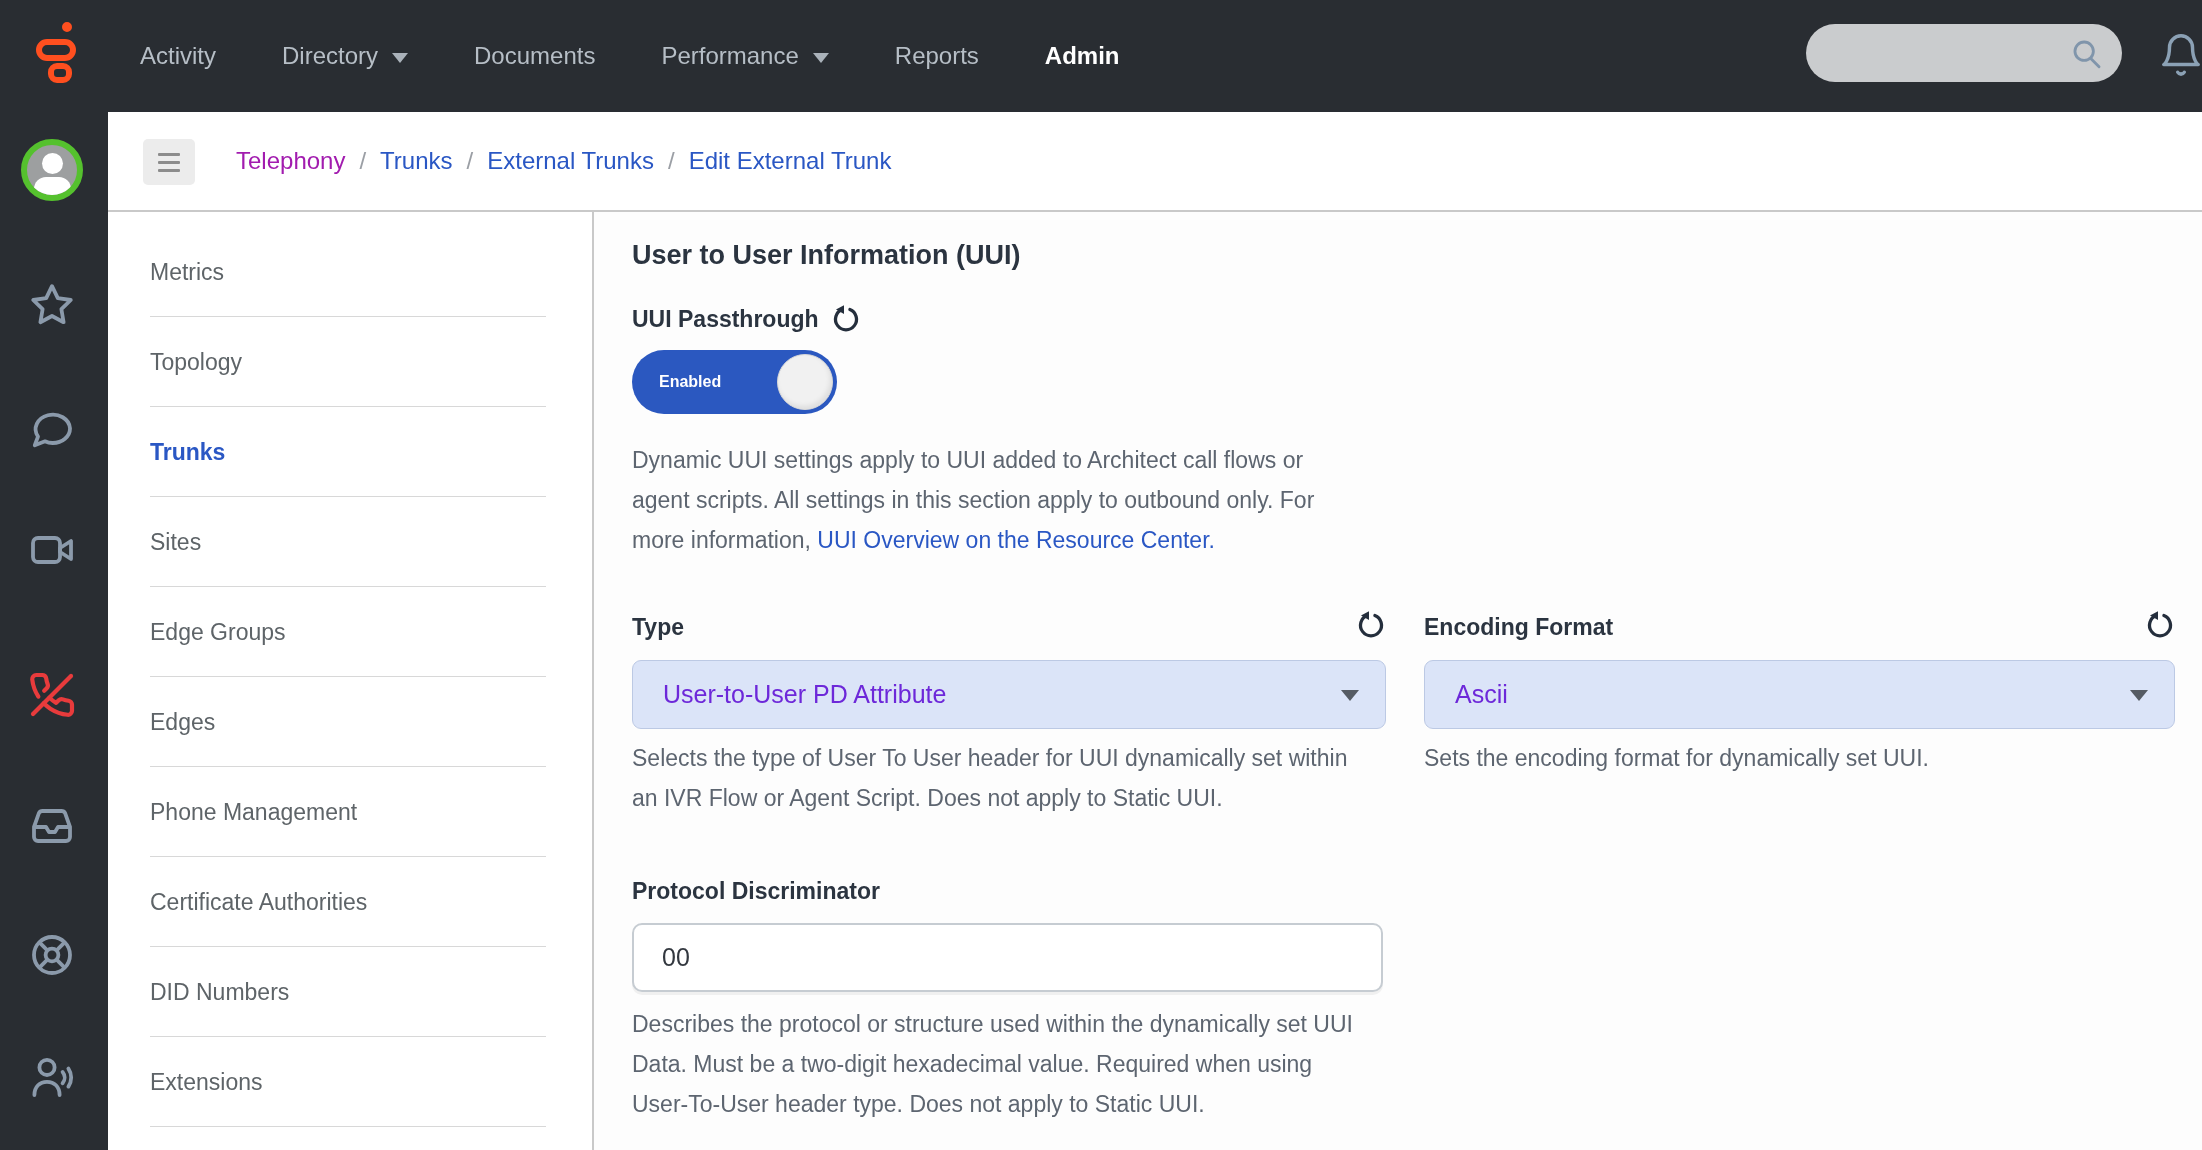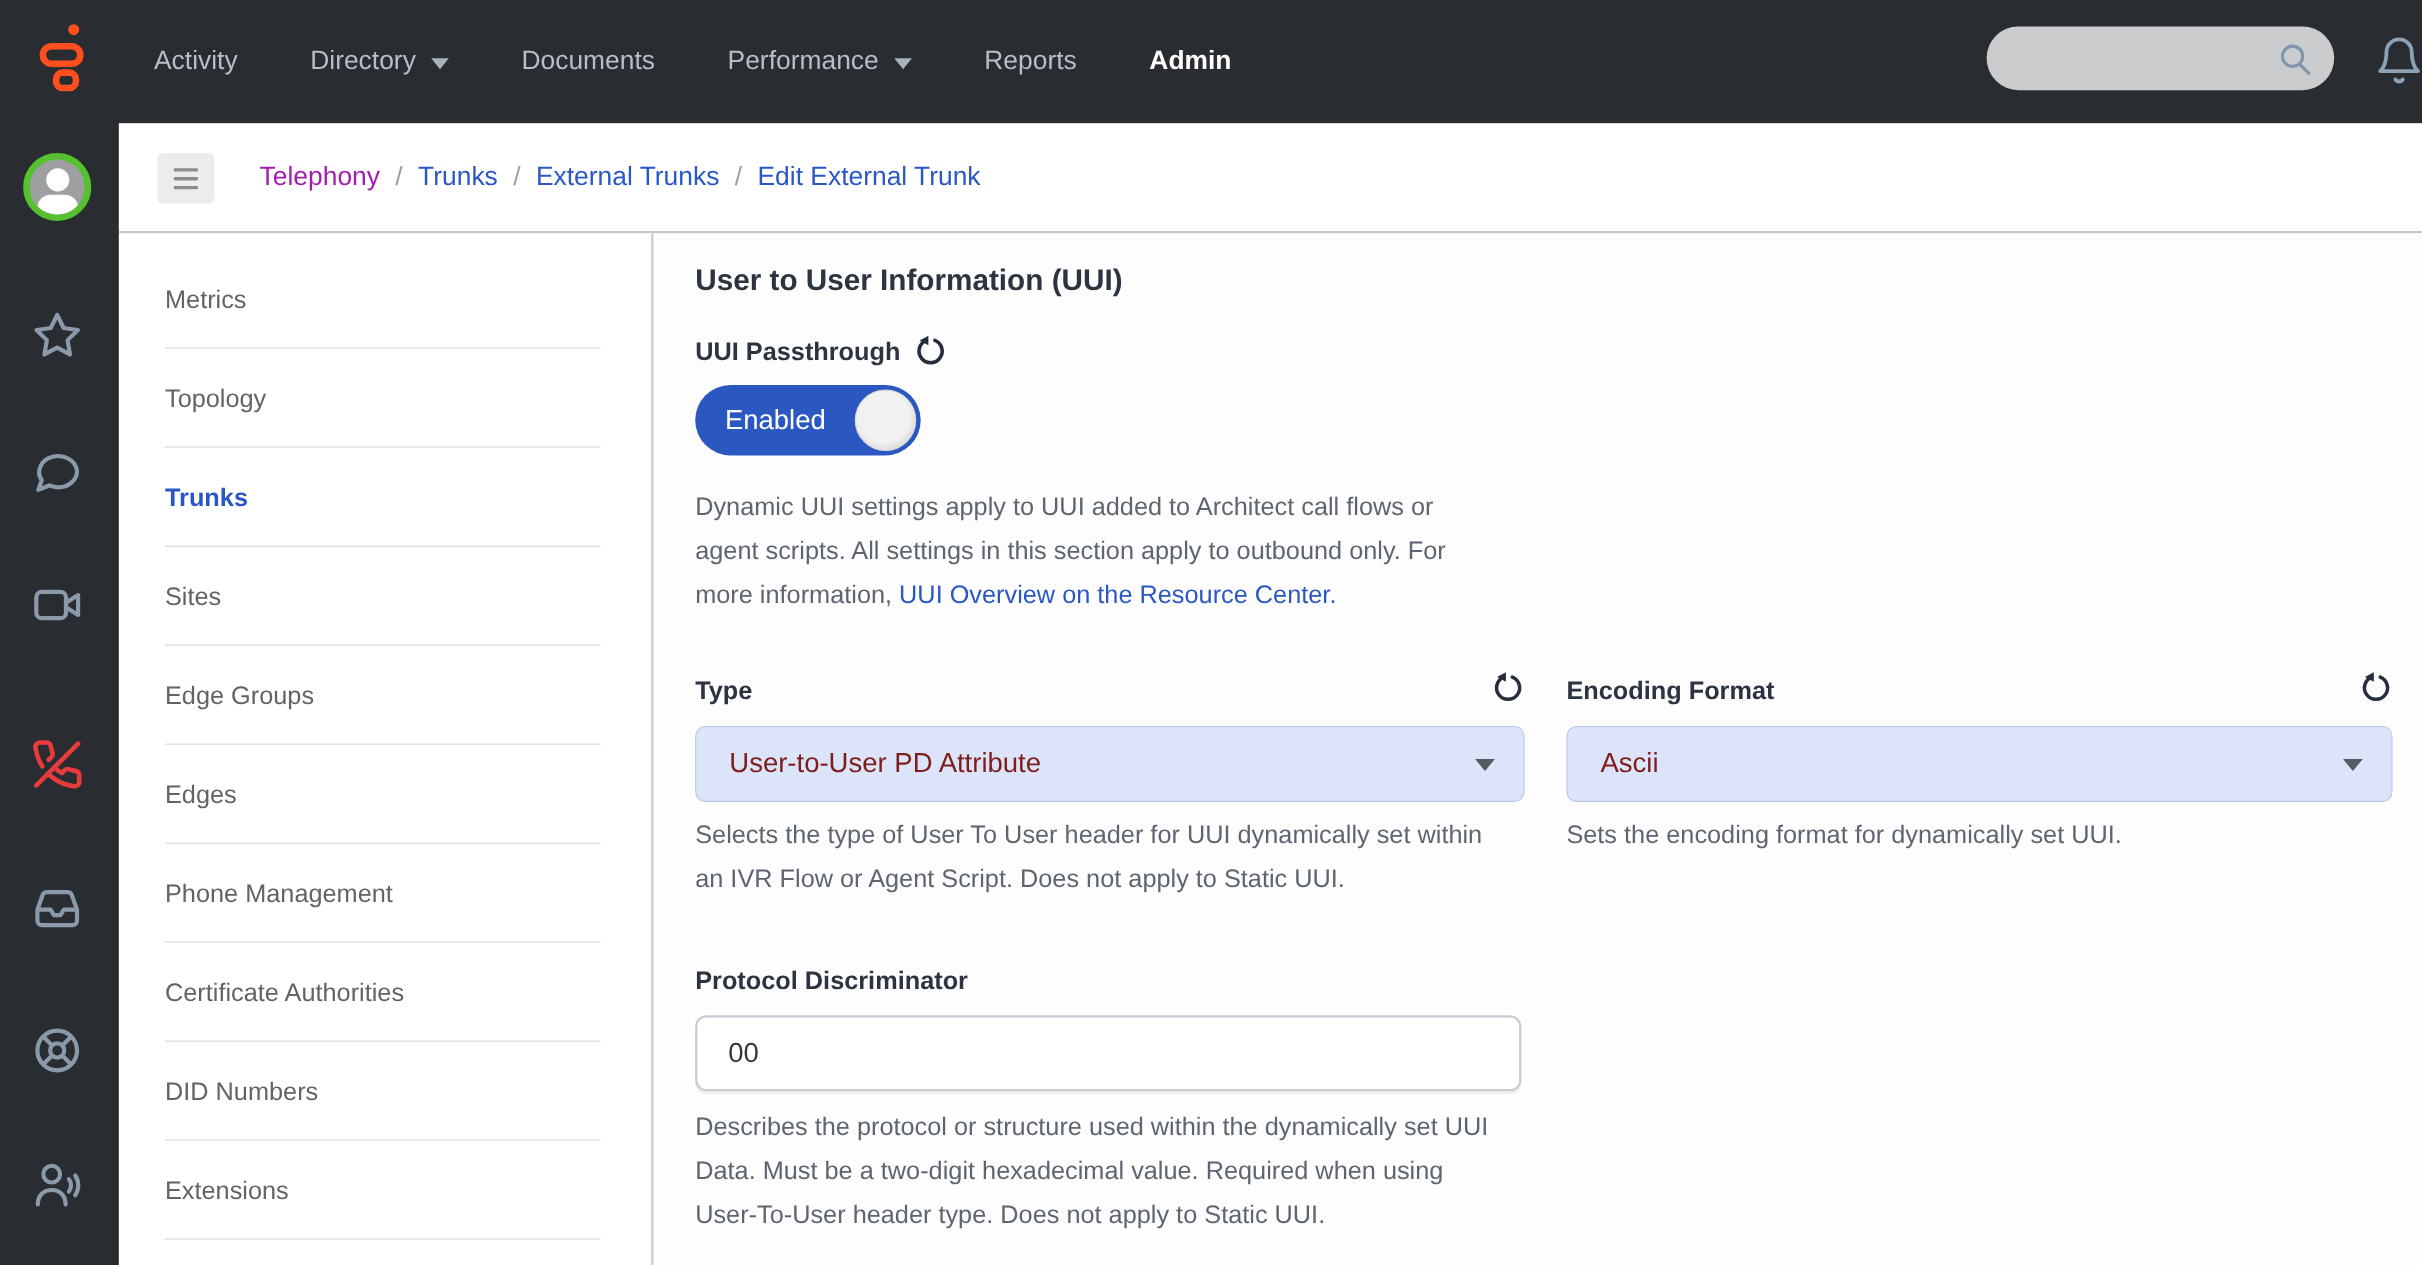--- a/index.html
+++ b/index.html
@@ -48,35 +48,35 @@
   
   .main { position:absolute; left:594px; top:212px; width:1608px; height:938px; background:#fdfdfd; }
   .section-title { position:absolute; left:38px; top:28px; font-size:27px; font-weight:700; color:#2b3440; }
   .field-label { font-size:23px; font-weight:700; color:#2b3440; white-space:nowrap; }
   .uui-label-row { position:absolute; left:38px; top:92px; display:flex; align-items:center; column-gap:28px;gap:12px; }
   .reset-btn { background:none; border:none; padding:0; cursor:pointer; width:30px; height:30px; }
   .reset-abs-type { position:absolute; left:762px; top:398px; }
   .reset-abs-enc  { position:absolute; left:1551px; top:398px; }
 
   .toggle { position:absolute; left:38px; top:138px; width:205px; height:64px; border-radius:32px; background:var(--toggle_on,#2b58c0); cursor:pointer; }
-  .toggle .toggle-label { position:absolute; left:27px; top:0; line-height:64px; color:#fff; font-size:25px; font-weight:400; }
+  .toggle .toggle-label { position:absolute; left:27px; top:0; line-height:64px; color:#fff; font-size:16px; font-weight:700; }
   .toggle .knob { position:absolute; right:4px; top:4px; width:56px; height:56px; border-radius:50%; background:#f1f1f1; border:1px solid #d6d6d6; box-shadow:inset -2px -3px 5px rgba(0,0,0,.08); }
 
   .para { position:absolute; left:38px; top:228px; width:780px; font-size:23px; line-height:40px; color:#5d6570; }
   .para .pline { display:block; white-space:nowrap; }
   .text-link { color:var(--accent,#2a57c4); cursor:pointer; }
 
   .label-type { position:absolute; left:38px;  top:402px; }
   .label-enc  { position:absolute; left:830px; top:402px; }
   .label-proto{ position:absolute; left:38px;  top:666px; }
 
   .dropdown { position:absolute; height:69px; background:var(--dropdown_fill,#dbe4f8); border:1px solid #bcc9e4; border-radius:9px; cursor:pointer; }
   .dd-type { left:38px;  top:448px; width:754px; }
   .dd-enc  { left:830px; top:448px; width:751px; }
-  .dropdown .dd-value { position:absolute; left:30px; top:0; line-height:67px; font-size:25px; color:#7f1d1d; white-space:nowrap; }
+  .dropdown .dd-value { position:absolute; left:30px; top:0; line-height:67px; font-size:25px; color:#6d28d9; white-space:nowrap; }
   .dd-caret { position:absolute; right:26px; top:29px; width:0; height:0; border-left:9px solid transparent; border-right:9px solid transparent; border-top:11px solid #555b63; }
 
   .text-input { position:absolute; left:38px; top:711px; width:751px; height:69px; background:#fff; border:2px solid #c6ccd2; border-radius:10px; box-shadow:0 3px 0 rgba(0,0,0,.05); font-size:25px; color:#33383f; padding-left:28px; font-family:"Liberation Sans",sans-serif; outline:none; }
 
   .help { position:absolute; font-size:23px; line-height:40px; color:#5d6570; }
   .help .hline { display:block; white-space:nowrap; }
   .help-type  { left:38px;  top:526px; }
   .help-enc   { left:830px; top:526px; }
   .help-proto { left:38px;  top:792px; }
 

